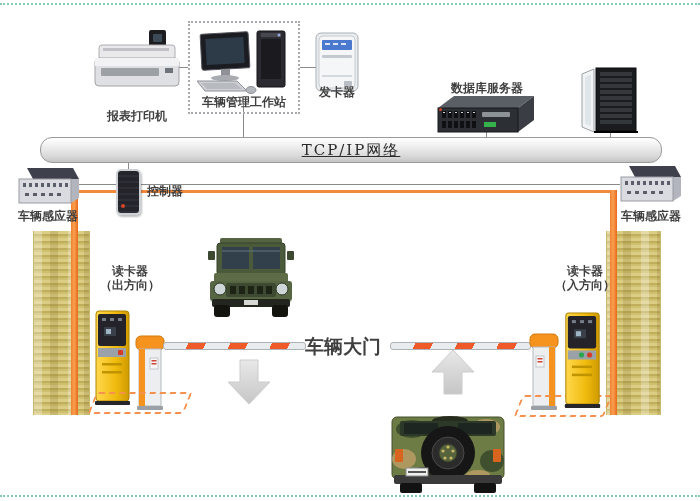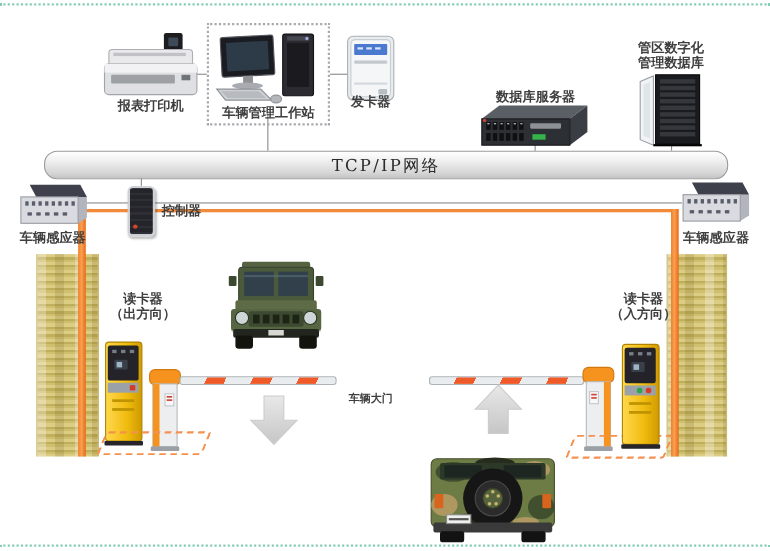--- a/index.html
+++ b/index.html
@@ -10,21 +10,21 @@
   .dot-border{position:absolute;left:0;right:0;height:0;border-top:2px dotted #85ccb4;}
   .label{position:absolute;font-size:12px;font-weight:bold;color:#3f3f3f;text-align:center;line-height:14px;white-space:nowrap;}
   .line{position:absolute;background:#8a8a8a;}
   .oline{position:absolute;background:#f28a3c;}
   .otrunk{position:absolute;width:7px;background:linear-gradient(90deg,#f08030,#f8a050 45%,#e86818);}
   
   .netbar{
     position:absolute;left:40px;top:137px;width:620px;height:24px;border-radius:12px;
     background:linear-gradient(180deg,#ffffff 0%,#efefef 35%,#d6d6d6 80%,#c3c3c3 100%);
     border:1px solid #9a9a9a;display:flex;align-items:center;justify-content:center;
-    font-family:"DejaVu Serif","Liberation Serif",serif;font-size:15px;color:#2b2b2b;letter-spacing:2px;
+    font-family:"DejaVu Serif","Liberation Serif",serif;font-size:15px;color:#2b2b2b;letter-spacing:2px;text-decoration:underline;
   }
   .dashedbox{position:absolute;left:188px;top:21px;width:112px;height:93px;border:2px dotted #a6aaae;box-sizing:border-box;}
   .dashedbox .label{position:absolute;left:0;right:0;bottom:3px;}
   
   .wall{
     position:absolute;top:231px;height:184px;
     background:
       repeating-linear-gradient(90deg,rgba(255,255,255,0.28) 0 8px,rgba(255,255,255,0) 8px 16px,rgba(120,96,30,0.18) 16px 24px,rgba(255,255,255,0) 24px 34px),
       repeating-linear-gradient(180deg,#dccd85 0 3px,#bfae5c 3px 5px,#cfc070 5px 7px);
     border-left:1px solid #c8b96d;border-right:1px solid #c8b96d;
@@ -65,21 +65,21 @@
   <svg style="left:93px;top:30px" width="88" height="66" viewBox="0 0 88 66">
     <rect x="56" y="0" width="17" height="22" rx="2" fill="#1d1d20"></rect>
     <rect x="60" y="4" width="9" height="8" rx="1" fill="#3c4b57"></rect>
     <rect x="6" y="15" width="76" height="15" rx="3" fill="#e9e9eb" stroke="#aeaeb2"></rect>
     <rect x="10" y="18" width="66" height="3" fill="#c2c2c6"></rect>
     <rect x="2" y="28" width="84" height="28" rx="4" fill="#dfe0e3" stroke="#a4a4a8"></rect>
     <rect x="2" y="28" width="84" height="8" fill="#f2f2f4"></rect>
     <rect x="8" y="38" width="58" height="8" rx="1" fill="#9da1a5"></rect>
     <rect x="72" y="38" width="8" height="5" fill="#6f747a"></rect>
   </svg>
-  <div class="label" style="left:93px;top:89px;width:88px">报表打印机</div>
+  <div class="label" style="left:93px;top:109px;width:88px">报表打印机</div>
 
   <div class="dashedbox">
     <svg style="left:5px;top:6px" width="100" height="64" viewBox="0 0 100 64">
       <rect x="62" y="2" width="28" height="56" rx="2" fill="#2b2b31" stroke="#121216"></rect>
       <rect x="66" y="10" width="20" height="40" fill="#1a1a1f"></rect>
       <rect x="66" y="4" width="20" height="4" fill="#474750"></rect>
       <circle cx="84" cy="6" r="1.5" fill="#9ad"></circle>
       <rect x="6" y="4" width="48" height="36" rx="2" fill="#1b1c21" stroke="#55565e" transform="rotate(-3 30 22)"></rect>
       <rect x="11" y="9" width="38" height="26" fill="#2d3b49" transform="rotate(-3 30 22)"></rect>
       <rect x="26" y="40" width="9" height="7" fill="#8e9196"></rect>
@@ -129,24 +129,20 @@
         <rect x="17" y="18" width="2" height="1"></rect>
         <rect x="23" y="18" width="2" height="1"></rect>
         <rect x="29" y="18" width="2" height="1"></rect>
         <rect x="35" y="18" width="2" height="1"></rect>
       </g>
     <rect x="44" y="18" width="28" height="5" rx="1" fill="#8d9296"></rect>
     <rect x="46" y="28" width="12" height="5" fill="#35b24a"></rect>
     <circle cx="2.5" cy="15.5" r="1.5" fill="#d04428"></circle>
   </svg>
 
-  <div class="label" style="left:570px;top:36px;width:80px">
-    <div>管区数字化</div>
-    <div>管理数据库</div>
-  </div>
   <svg style="left:580px;top:66px" width="62" height="68" viewBox="0 0 62 68">
     <rect x="16" y="2" width="40" height="63" fill="#1a1b1e" stroke="#0a0a0c"></rect>
     <g fill="#34373c">
       <rect x="20" y="6" width="32" height="4"></rect>
         <rect x="20" y="12" width="32" height="4"></rect>
         <rect x="20" y="18" width="32" height="4"></rect>
         <rect x="20" y="24" width="32" height="4"></rect>
         <rect x="20" y="30" width="32" height="4"></rect>
         <rect x="20" y="36" width="32" height="4"></rect>
         <rect x="20" y="42" width="32" height="4"></rect>
@@ -284,21 +280,21 @@
   <svg style="left:228px;top:360px" width="42" height="44" viewBox="0 0 42 44">
     <defs>
         <linearGradient id="ag" x1="0" y1="0" x2="0" y2="1">
           <stop offset="0" stop-color="#e8e8e8"></stop>
           <stop offset="1" stop-color="#c6c6c6"></stop>
         </linearGradient>
       </defs>
     <polygon points="12,0 30,0 30,22 42,22 21,44 0,22 12,22" fill="url(#ag)" stroke="#cccccc"></polygon>
   </svg>
 
-  <div class="label" style="left:305px;top:356px;width:64px;font-size:10px">车辆大门</div>
+  <div class="label" style="left:305px;top:340px;width:64px;font-size:19px">车辆大门</div>
 
   <div class="boom" style="left:390px;width:141px"></div>
   <svg style="left:530px;top:334px" width="28" height="76" viewBox="0 0 28 76">
     <rect x="0" y="0" width="28" height="14" rx="5" fill="#f6921e" stroke="#d2780c"></rect>
     <rect x="3" y="13" width="22" height="59" fill="#eceef0" stroke="#b5b9bd"></rect>
     <rect x="19" y="13" width="6" height="59" fill="#f6921e"></rect>
     <rect x="6" y="22" width="8" height="11" fill="#f7f7f7" stroke="#c4c8cb"></rect>
     <rect x="7.5" y="24" width="5" height="1.5" fill="#d04438"></rect>
       <rect x="7.5" y="27" width="5" height="1.5" fill="#d04438"></rect>
     <rect x="1" y="72" width="26" height="4" rx="1" fill="#9aa0a5"></rect>

